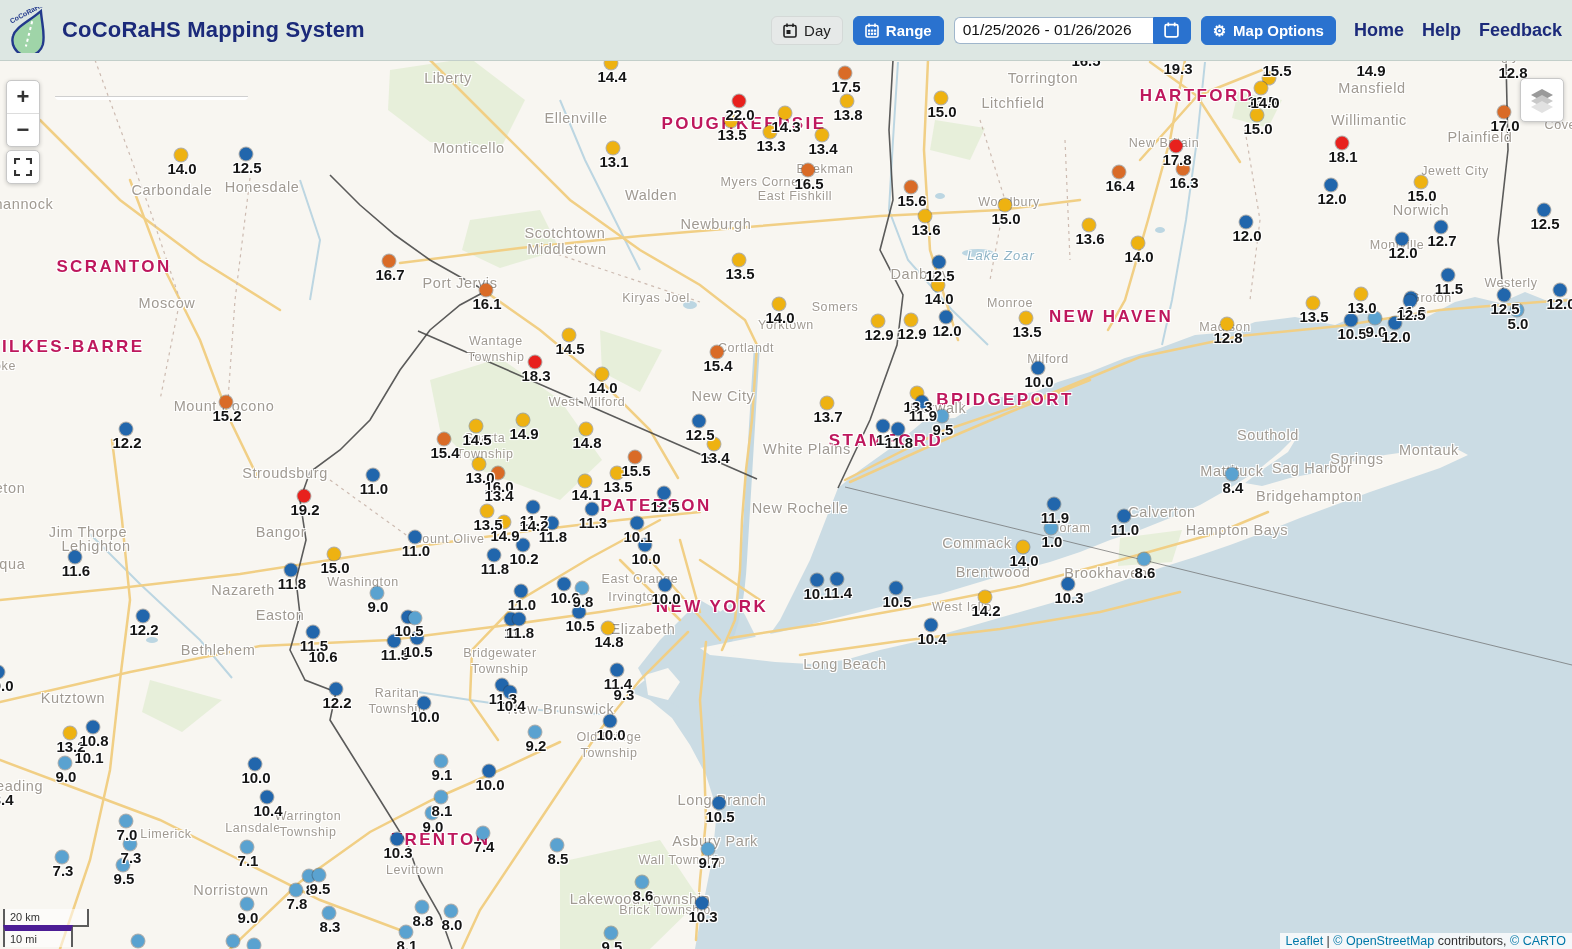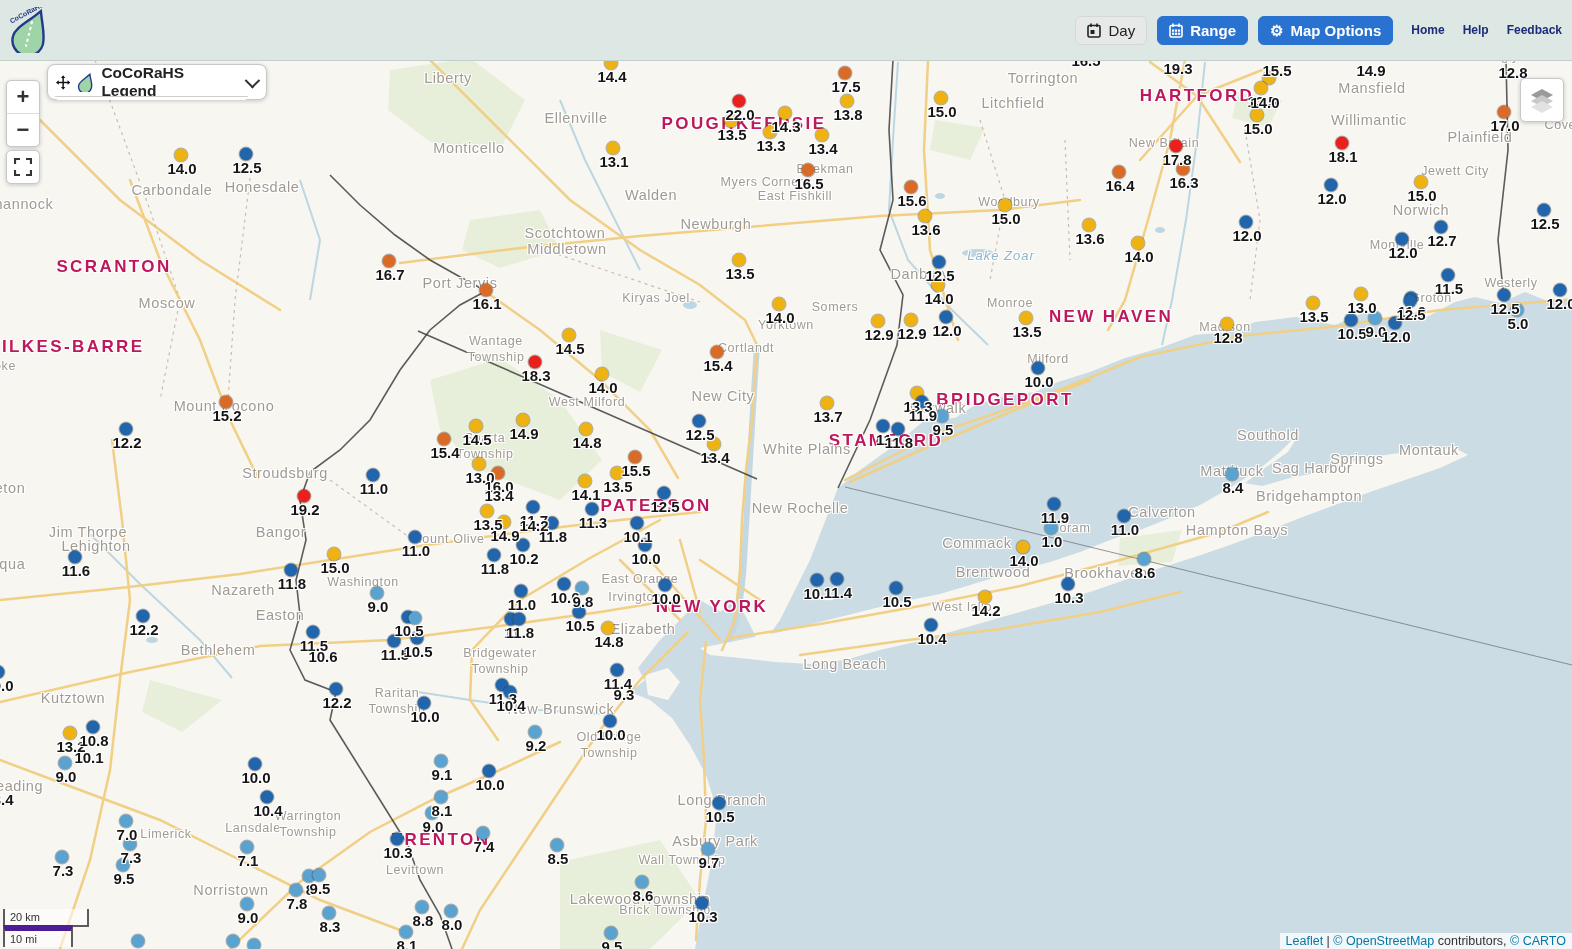--- a/index.html
+++ b/index.html
@@ -13,21 +13,21 @@
   .hright{position:absolute;right:10px;top:0;height:60px;display:flex;align-items:center;gap:10px;}
   .btn{display:flex;align-items:center;gap:7px;height:27px;padding:0 11px;border-radius:6px;
        font-size:15px;cursor:pointer;white-space:nowrap;}
   .btn-gray{background:#e6e9e8;color:#222;border:1px solid #d4d9d7;}
   .btn-blue{background:#2a72cf;color:#fff;font-weight:bold;border:1px solid #2a72cf;}
   .dategrp{display:flex;align-items:stretch;height:27px;}
   .dateinput{width:182px;height:25px;border:1px solid #9fb6cc;border-right:none;border-radius:6px 0 0 6px;
              font-size:15.5px;padding:0 8px;color:#111;font-family:"Liberation Sans",sans-serif;background:#fff;}
   .calbtn{width:36px;background:#2a72cf;border:1px solid #2a72cf;border-radius:0 6px 6px 0;
           display:flex;align-items:center;justify-content:center;cursor:pointer;}
-  .navlink{font-size:12px;font-weight:bold;color:#1b2a7a;margin-left:8px;cursor:pointer;}
+  .navlink{font-size:18px;font-weight:bold;color:#1b2a7a;margin-left:8px;cursor:pointer;}
   
   .map-svg{position:absolute;left:0;top:0;}
   
   .pl{position:absolute;transform:translate(-50%,-50%);white-space:pre-line;text-align:center;z-index:5;
       color:#a09a92;text-shadow:-1px -1px 0 #fff,1px -1px 0 #fff,-1px 1px 0 #fff,1px 1px 0 #fff,0 0 2px #fff;
       line-height:1.25;pointer-events:none;}
   .p1{font-size:12.5px;letter-spacing:.6px;}
   .p2{font-size:14.5px;letter-spacing:.6px;}
   .p3{font-size:17px;letter-spacing:2.4px;color:#be185d;font-weight:bold;}
   .p4{font-size:13px;font-style:italic;color:#8fb4c6;letter-spacing:1px;}
@@ -615,39 +615,20 @@
   <div class="ctl" style="left:6px;top:80px;width:32px;">
     <div class="zbtn">+</div>
     <div class="zbtn">−</div>
   </div>
   <div class="ctl zbtn" style="left:6px;top:150px;width:32px;height:32px;">
     <svg width="18" height="18" viewBox="0 0 18 18">
       <path d="M1 6 V1 H6 M12 1 H17 V6 M17 12 V17 H12 M6 17 H1 V12" fill="none" stroke="#333" stroke-width="2.2"></path>
     </svg>
   </div>
 
-  <div class="ctl legend">
-    <svg width="15" height="15" viewBox="0 0 16 16">
-      <g stroke="#111" stroke-width="1.6">
-          <line x1="8" y1="2" x2="8" y2="14"></line>
-          <line x1="2" y1="8" x2="14" y2="8"></line>
-        </g>
-      <g fill="#111">
-          <polygon points="8,0 5.6,3 10.4,3"></polygon>
-          <polygon points="8,16 5.6,13 10.4,13"></polygon>
-      <polygon points="0,8 3,5.6 3,10.4"></polygon>
-          <polygon points="16,8 13,5.6 13,10.4"></polygon>
-        </g>
-    </svg>
-    <svg width="18" height="20" viewBox="0 0 20 22">
-      <path d="M13 1 C8 8 3 12 3 16 a7.5 7.5 0 0 0 15 1 C19 12 15 7 13 1 Z" fill="#9fd4a8" stroke="#223a8c" stroke-width="1.6" transform="rotate(12 10 11)"></path>
-    </svg>
-    <span class="legend-txt">CoCoRaHS Legend</span>
-    <span class="chev"></span>
-  </div>
   <div class="legend-underline"></div>
 
   <div class="ctl layersctl">
     <svg width="26" height="26" viewBox="0 0 26 26">
       <polygon points="13,2 24,8 13,14 2,8" fill="#9a9a9a"></polygon>
       <polygon points="13,8 24,14 13,20 2,14" fill="#c9c9c9"></polygon>
       <polygon points="13,14 24,20 13,26 2,20" fill="#e2e2e2"></polygon>
     </svg>
   </div>
 
@@ -658,20 +639,21 @@
 
   <div class="attrib"><a>Leaflet</a><span> | </span><a>© OpenStreetMap</a><span> contributors, </span><a>© CARTO</a></div>
 
   <div class="header">
     <div class="brand">
       <svg width="44" height="46" viewBox="0 0 44 46">
         <path d="M28 2 C18 16 7 24 7 33 a15.5 15.5 0 0 0 31 1 C38 24 32 14 28 2 Z" fill="#9fd4a8" stroke="#22398c" stroke-width="2.4" transform="rotate(14 22 23)"></path>
         <path d="M22 14 L22 40" stroke="#ffffff" stroke-width="2" stroke-dasharray="3 3" transform="rotate(14 22 23)"></path>
         <text x="2" y="13" font-size="7" fill="#22398c" font-family="Liberation Sans, sans-serif" transform="rotate(-28 10 12)" font-weight="bold">CoCoRaHS</text>
       </svg>
+      <span class="title">CoCoRaHS Mapping System</span>
     </div>
     <div class="hright">
       <div class="btn btn-gray">
         <svg width="14" height="15" viewBox="0 0 14 15">
           <rect x="1" y="2.5" width="12" height="11.5" rx="1.5" fill="none" stroke="#222" stroke-width="1.6"></rect>
           <line x1="4" y1="0.5" x2="4" y2="4" stroke="#222" stroke-width="1.6"></line>
           <line x1="10" y1="0.5" x2="10" y2="4" stroke="#222" stroke-width="1.6"></line>
           <rect x="3.5" y="7" width="4" height="4" fill="#222"></rect>
         </svg>
         <span>Day</span>
@@ -685,20 +667,30 @@
               <rect x="3" y="6.5" width="2.2" height="2.2"></rect>
               <rect x="6" y="6.5" width="2.2" height="2.2"></rect>
           <rect x="9" y="6.5" width="2.2" height="2.2"></rect>
               <rect x="3" y="9.7" width="2.2" height="2.2"></rect>
           <rect x="6" y="9.7" width="2.2" height="2.2"></rect>
               <rect x="9" y="9.7" width="2.2" height="2.2"></rect>
             </g>
         </svg>
         <span>Range</span>
       </div>
+      <div class="dategrp">
+        <input class="dateinput" value="01/25/2026 - 01/26/2026" style="">
+        <div class="calbtn">
+          <svg width="15" height="16" viewBox="0 0 14 15">
+            <rect x="1" y="2.5" width="12" height="11.5" rx="1.5" fill="none" stroke="#fff" stroke-width="1.6"></rect>
+            <line x1="4" y1="0.5" x2="4" y2="4" stroke="#fff" stroke-width="1.6"></line>
+            <line x1="10" y1="0.5" x2="10" y2="4" stroke="#fff" stroke-width="1.6"></line>
+          </svg>
+        </div>
+      </div>
       <div class="btn btn-blue">
         <span style="font-size:15px;line-height:1;">⚙</span>
         <span>Map Options</span>
       </div>
       <span class="navlink">Home</span>
       <span class="navlink">Help</span>
       <span class="navlink">Feedback</span>
     </div>
   </div>
 

